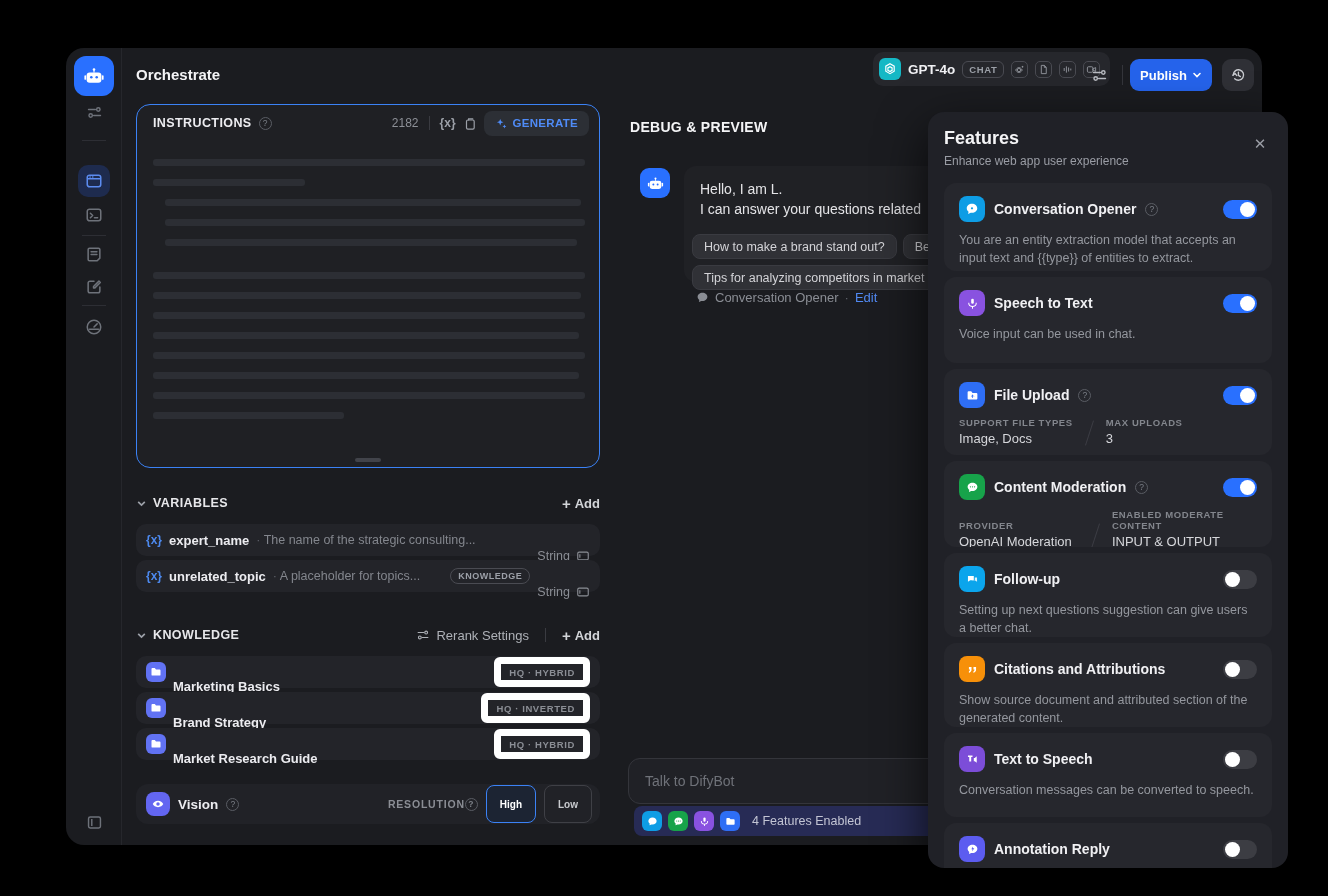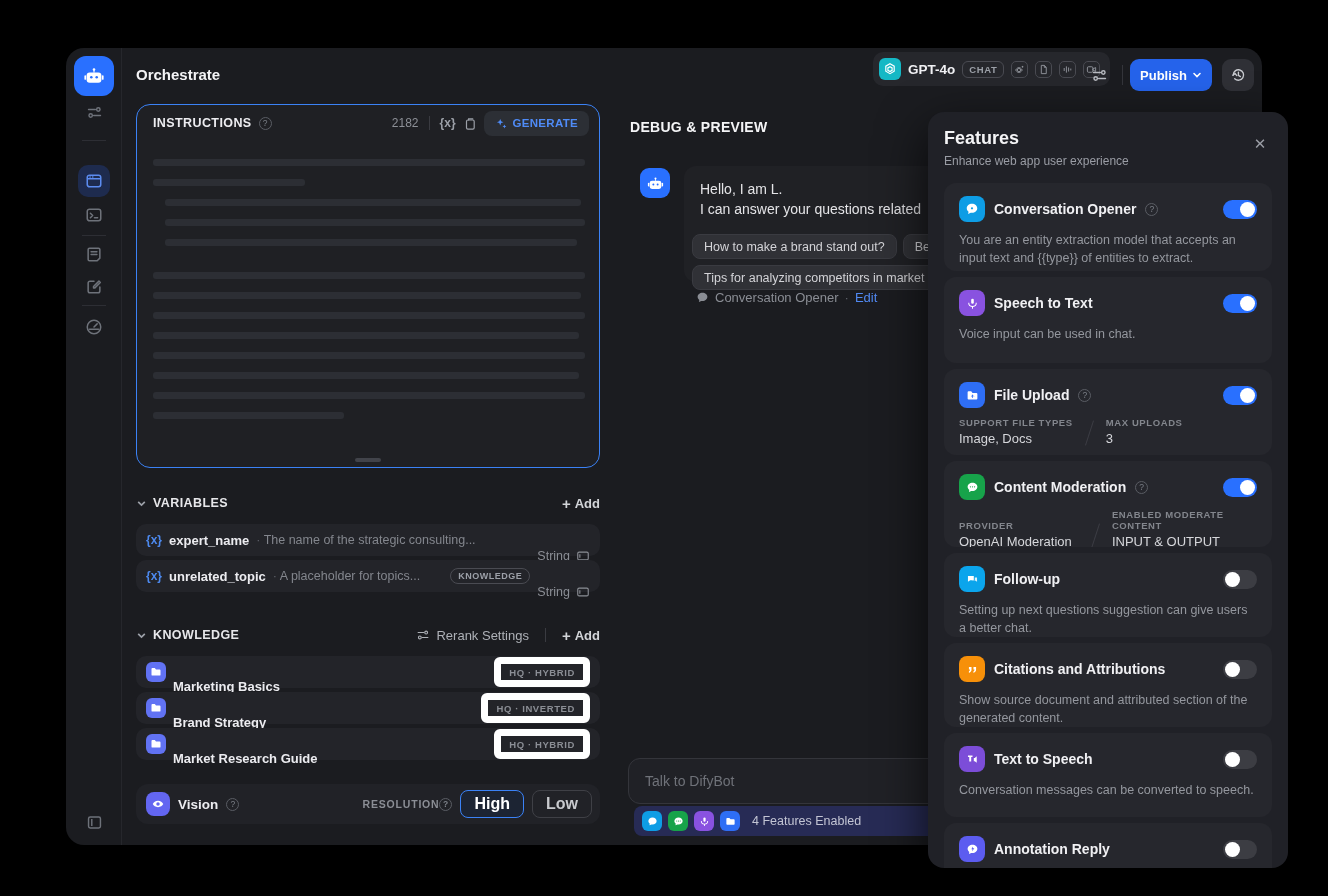--- a/index.html
+++ b/index.html
@@ -82,22 +82,22 @@
   .kn-badge { margin-left:auto; border:7px solid #ffffff; border-radius:6px; padding:2.5px 8px; font-size:9.5px;
               letter-spacing:.6px; color:#8b8e95; font-weight:700; }
 
   
   .vision { position:absolute; left:70px; top:736px; width:464px; height:40px; background:#212227; border-radius:12px;
             display:flex; align-items:center; padding:0 8px 0 10px; gap:8px; }
   .vision-ic { width:24px; height:24px; border-radius:8px; background:#6366f1; display:flex; align-items:center; justify-content:center; }
   .vision-label { font-size:13.5px; font-weight:700; color:#ececf0; }
   .res-label { margin-left:auto; font-size:10.5px; letter-spacing:.8px; color:#8b8e95; font-weight:700;
                display:flex; align-items:center; }
-  .res-btn { height:28px; padding:0 13px; border-radius:8px; background:transparent; border:1px solid #3f4046;
-             color:#c8cace; font-size:16px; font-weight:700; cursor:pointer; font-family:inherit; }
+  .res-btn { height:38px; padding:0 13px; border-radius:8px; background:transparent; border:1px solid #3f4046;
+             color:#c8cace; font-size:10px; font-weight:700; cursor:pointer; font-family:inherit; }
   .res-btn.sel { border:1.5px solid #3b82f6; background:#1c2433; color:#fff; }
 
   
   .debug-title { position:absolute; left:564px; top:71px; font-size:14px; font-weight:700; letter-spacing:.3px; color:#f4f4f6; }
   .chat-avatar { position:absolute; left:574px; top:120px; width:30px; height:30px; background:#2970ff; border-radius:9px;
                  display:flex; align-items:center; justify-content:center; }
   .bubble { position:absolute; left:618px; top:118px; width:330px; height:116px; background:#202125; border-radius:12px;
             padding:13px 16px; }
   .bubble-line { font-size:14px; color:#e4e4e7; line-height:20px; white-space:nowrap; overflow:hidden; }
   .chips { position:absolute; left:8px; top:68px; width:330px; display:flex; flex-wrap:wrap; gap:6px; }

